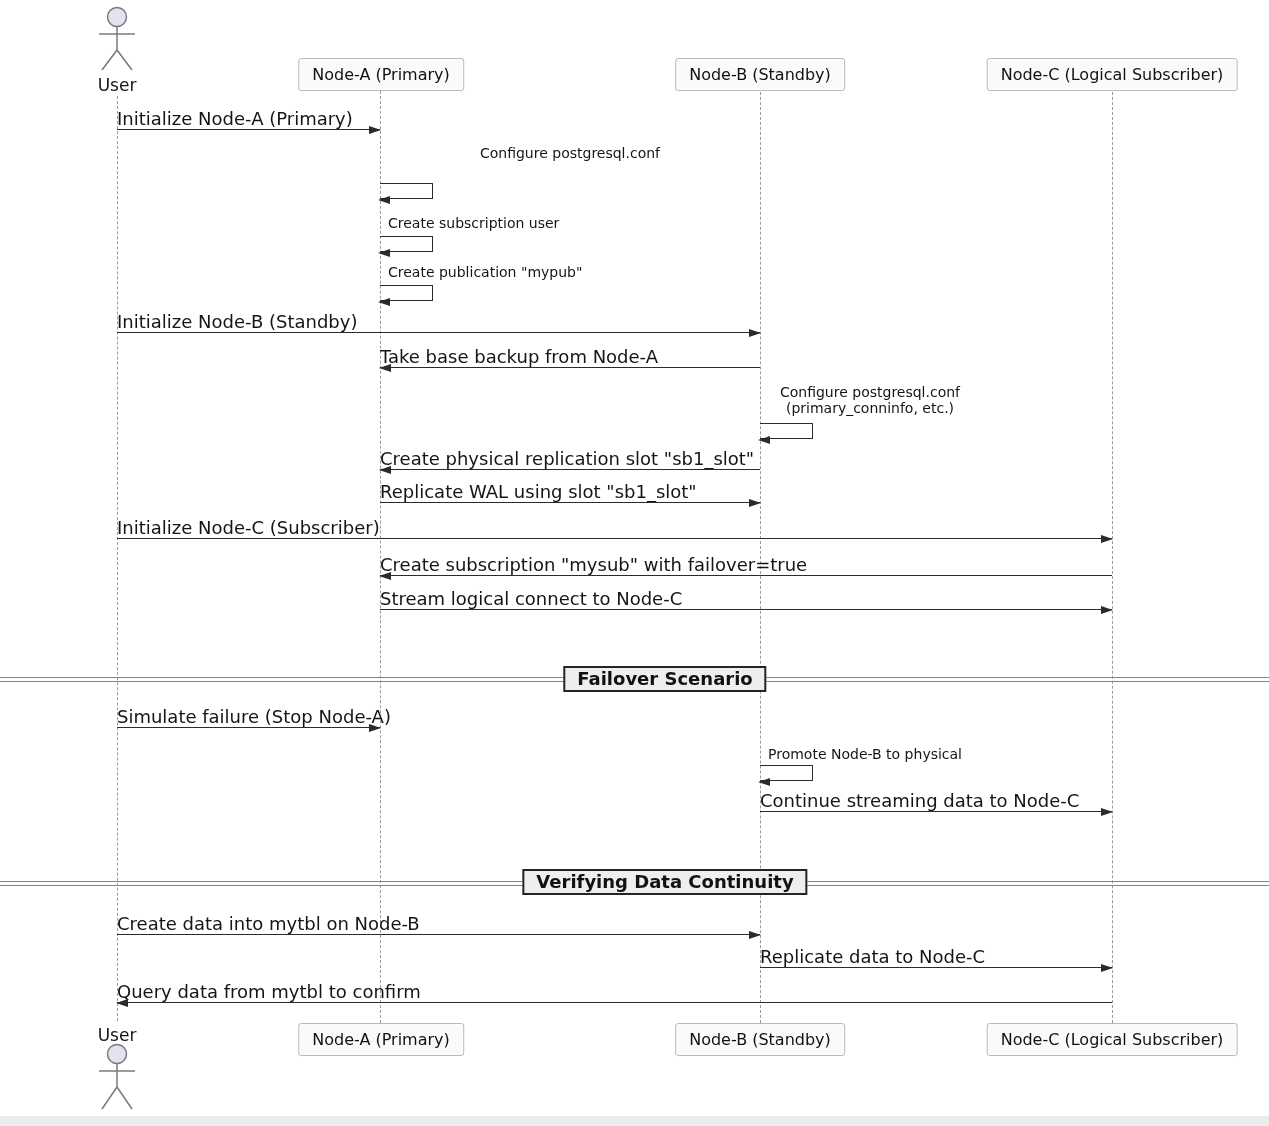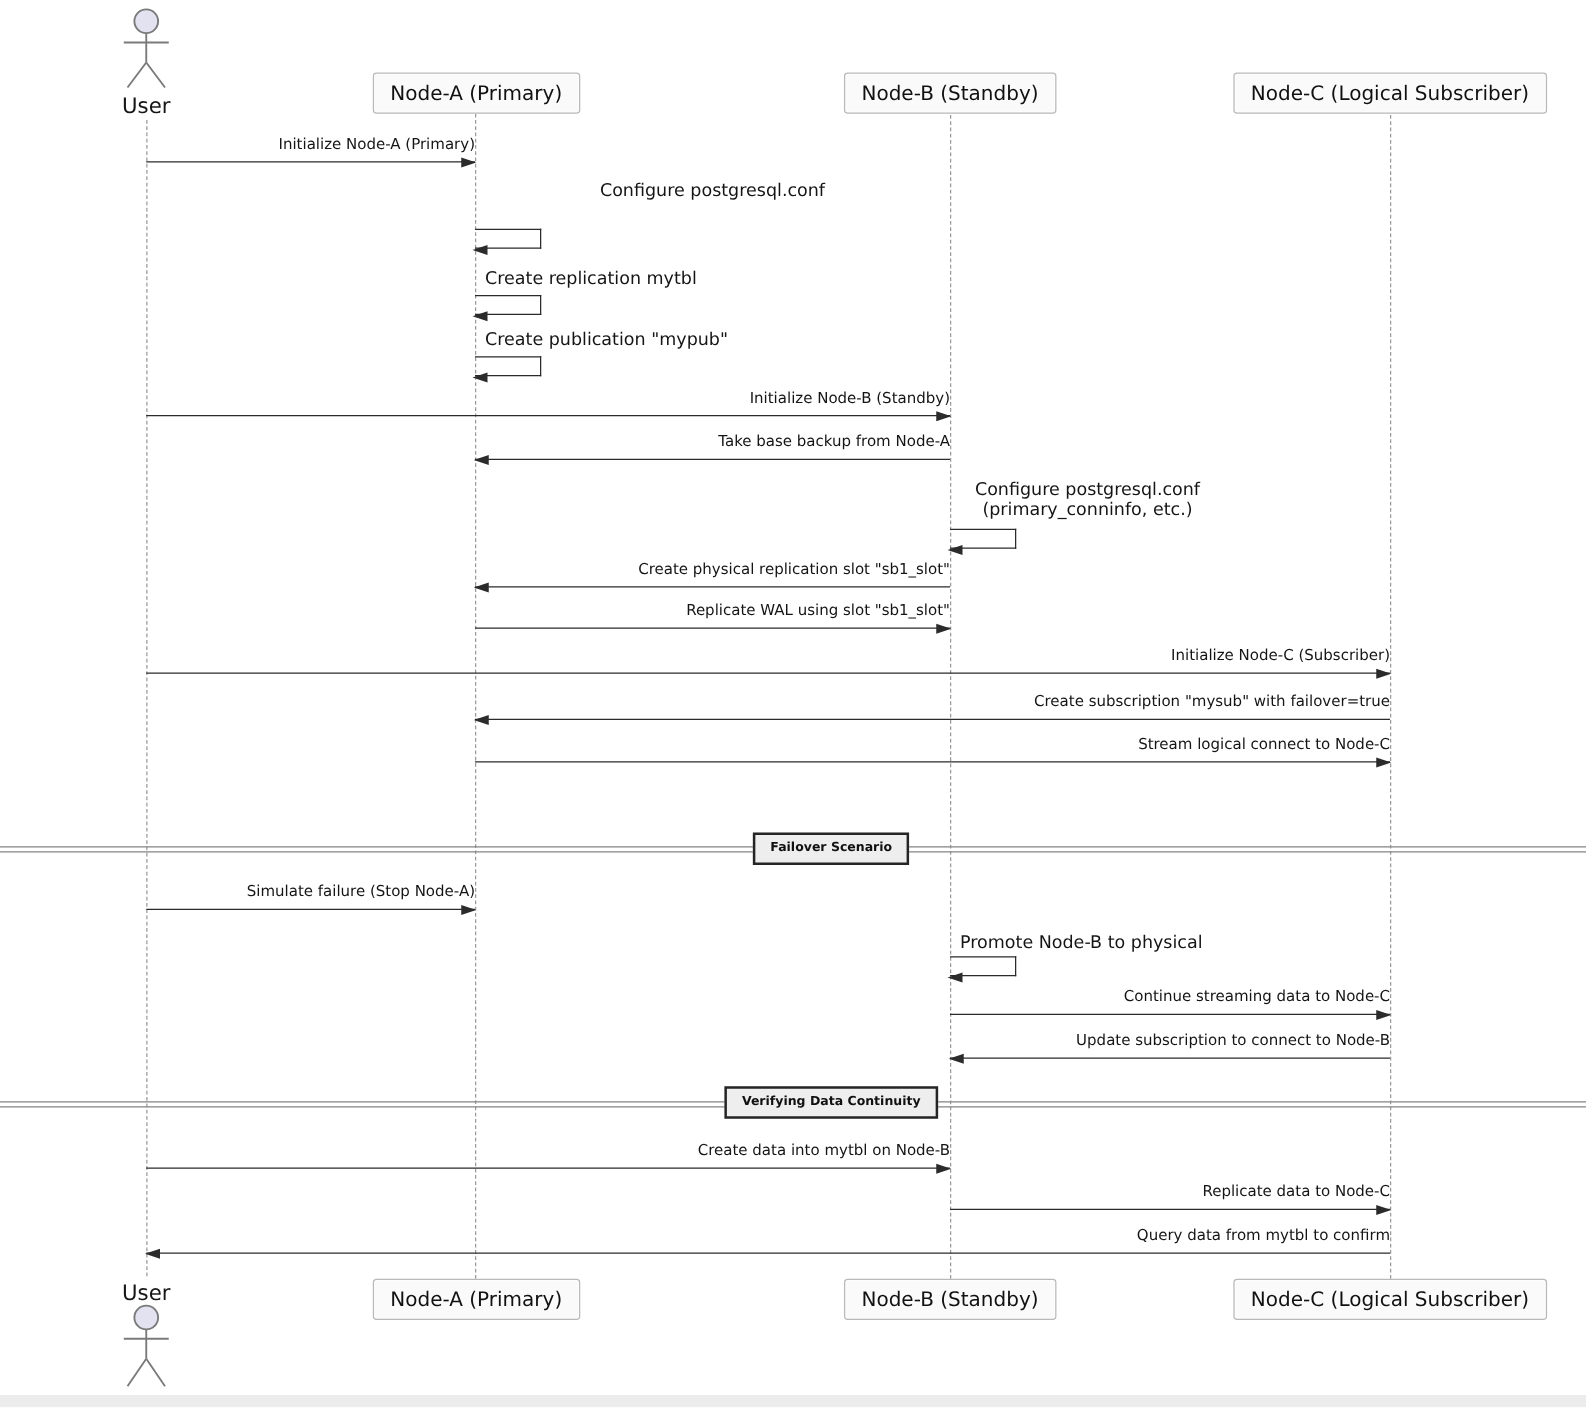--- a/index.html
+++ b/index.html
@@ -8,34 +8,34 @@
     font-family:"DejaVu Sans","Liberation Sans",sans-serif;color:#151515;
   }
   .lifeline{position:absolute;width:0;border-left:1px dashed #9a9a9a;z-index:1;}
   .pbox{
     position:absolute;transform:translateX(-50%);z-index:3;
     background:#fafafa;border:1px solid #b9b9b9;border-radius:3px;
     font-size:16px;line-height:31px;padding:0 13px;white-space:nowrap;color:#111;
     box-shadow:0 0 0 1px rgba(255,255,255,0.5) inset;
   }
   .msg{position:absolute;height:21px;z-index:2;}
-  .mlabel{position:absolute;left:0;right:0;top:-1px;text-align:right;font-size:12px;white-space:nowrap;}
+  .mlabel{position:absolute;left:0;right:0;top:-1px;text-align:left;font-size:18px;white-space:nowrap;}
   .mline{position:absolute;left:0;right:0;bottom:0;border-top:1.4px solid #2b2b2b;}
   .arr{position:absolute;width:0;height:0;border-style:solid;bottom:-4px;}
   .arr-r{right:-1px;border-width:4.5px 0 4.5px 12px;border-color:transparent transparent transparent #2b2b2b;}
   .arr-l{left:-1px;border-width:4.5px 12px 4.5px 0;border-color:transparent #2b2b2b transparent transparent;}
   .slabel{position:absolute;font-size:14px;white-space:nowrap;z-index:2;}
   .slabel .c{text-align:center;}
   .loop{position:absolute;width:52px;height:14px;border:1.4px solid #2b2b2b;border-left:none;z-index:2;}
   .loop-arr{position:absolute;left:-2px;bottom:-5.5px;width:0;height:0;border-style:solid;
     border-width:4.5px 12px 4.5px 0;border-color:transparent #2b2b2b transparent transparent;}
   .divlines{position:absolute;left:0;width:100%;height:3px;border-top:1px solid #848484;border-bottom:1px solid #848484;z-index:2;}
   .divbox{
     position:absolute;transform:translateX(-50%);z-index:3;background:#eeeeee;border:2px solid #252525;
-    font-size:10px;font-weight:bold;line-height:20px;padding:1px 12px;white-space:nowrap;color:#111;
+    font-size:18px;font-weight:bold;line-height:20px;padding:1px 12px;white-space:nowrap;color:#111;
   }
   .actor-label{position:absolute;font-size:17px;text-align:center;z-index:3;color:#161616;}
   .actor-fig{position:absolute;z-index:3;}
   .bottom-strip{position:absolute;left:0;top:1116px;width:100%;height:10px;background:#ececec;z-index:4;}
 </style>
 </head>
 <body>
 
 <div id="stage">
 
@@ -65,21 +65,21 @@
     <div class="arr arr-r"></div>
   </div>
 
   <div class="slabel" style="left:384px;top:145px;width:372px">
     <div class="c">Configure postgresql.conf</div>
   </div>
   <div class="loop" style="left:380px;top:183px">
       <div class="loop-arr"></div>
     </div>
 
-  <div class="slabel" style="left:388px;top:215px">Create replication mytbl</div>
+  <div class="slabel" style="left:388px;top:215px">Create subscription user</div>
   <div class="loop" style="left:380px;top:236px">
       <div class="loop-arr"></div>
     </div>
 
   <div class="slabel" style="left:388px;top:264px">Create publication "mypub"</div>
   <div class="loop" style="left:380px;top:285px">
       <div class="loop-arr"></div>
     </div>
 
   <div class="msg" style="left:117px;width:643px;top:312px">
@@ -146,25 +146,20 @@
   <div class="loop" style="left:760px;top:765px">
       <div class="loop-arr"></div>
     </div>
 
   <div class="msg" style="left:760px;width:352px;top:791px">
     <div class="mlabel">Continue streaming data to Node-C</div>
     <div class="mline"></div>
     <div class="arr arr-r"></div>
   </div>
 
-  <div class="msg" style="left:760px;width:352px;top:826px">
-    <div class="mlabel">Update subscription to connect to Node-B</div>
-    <div class="mline"></div>
-    <div class="arr arr-l"></div>
-  </div>
 
   <div class="divlines" style="top:881px"></div>
   <div class="divbox" style="left:665px;top:869px">Verifying Data Continuity</div>
 
   <div class="msg" style="left:117px;width:643px;top:914px">
     <div class="mlabel">Create data into mytbl on Node-B</div>
     <div class="mline"></div>
     <div class="arr arr-r"></div>
   </div>
 

